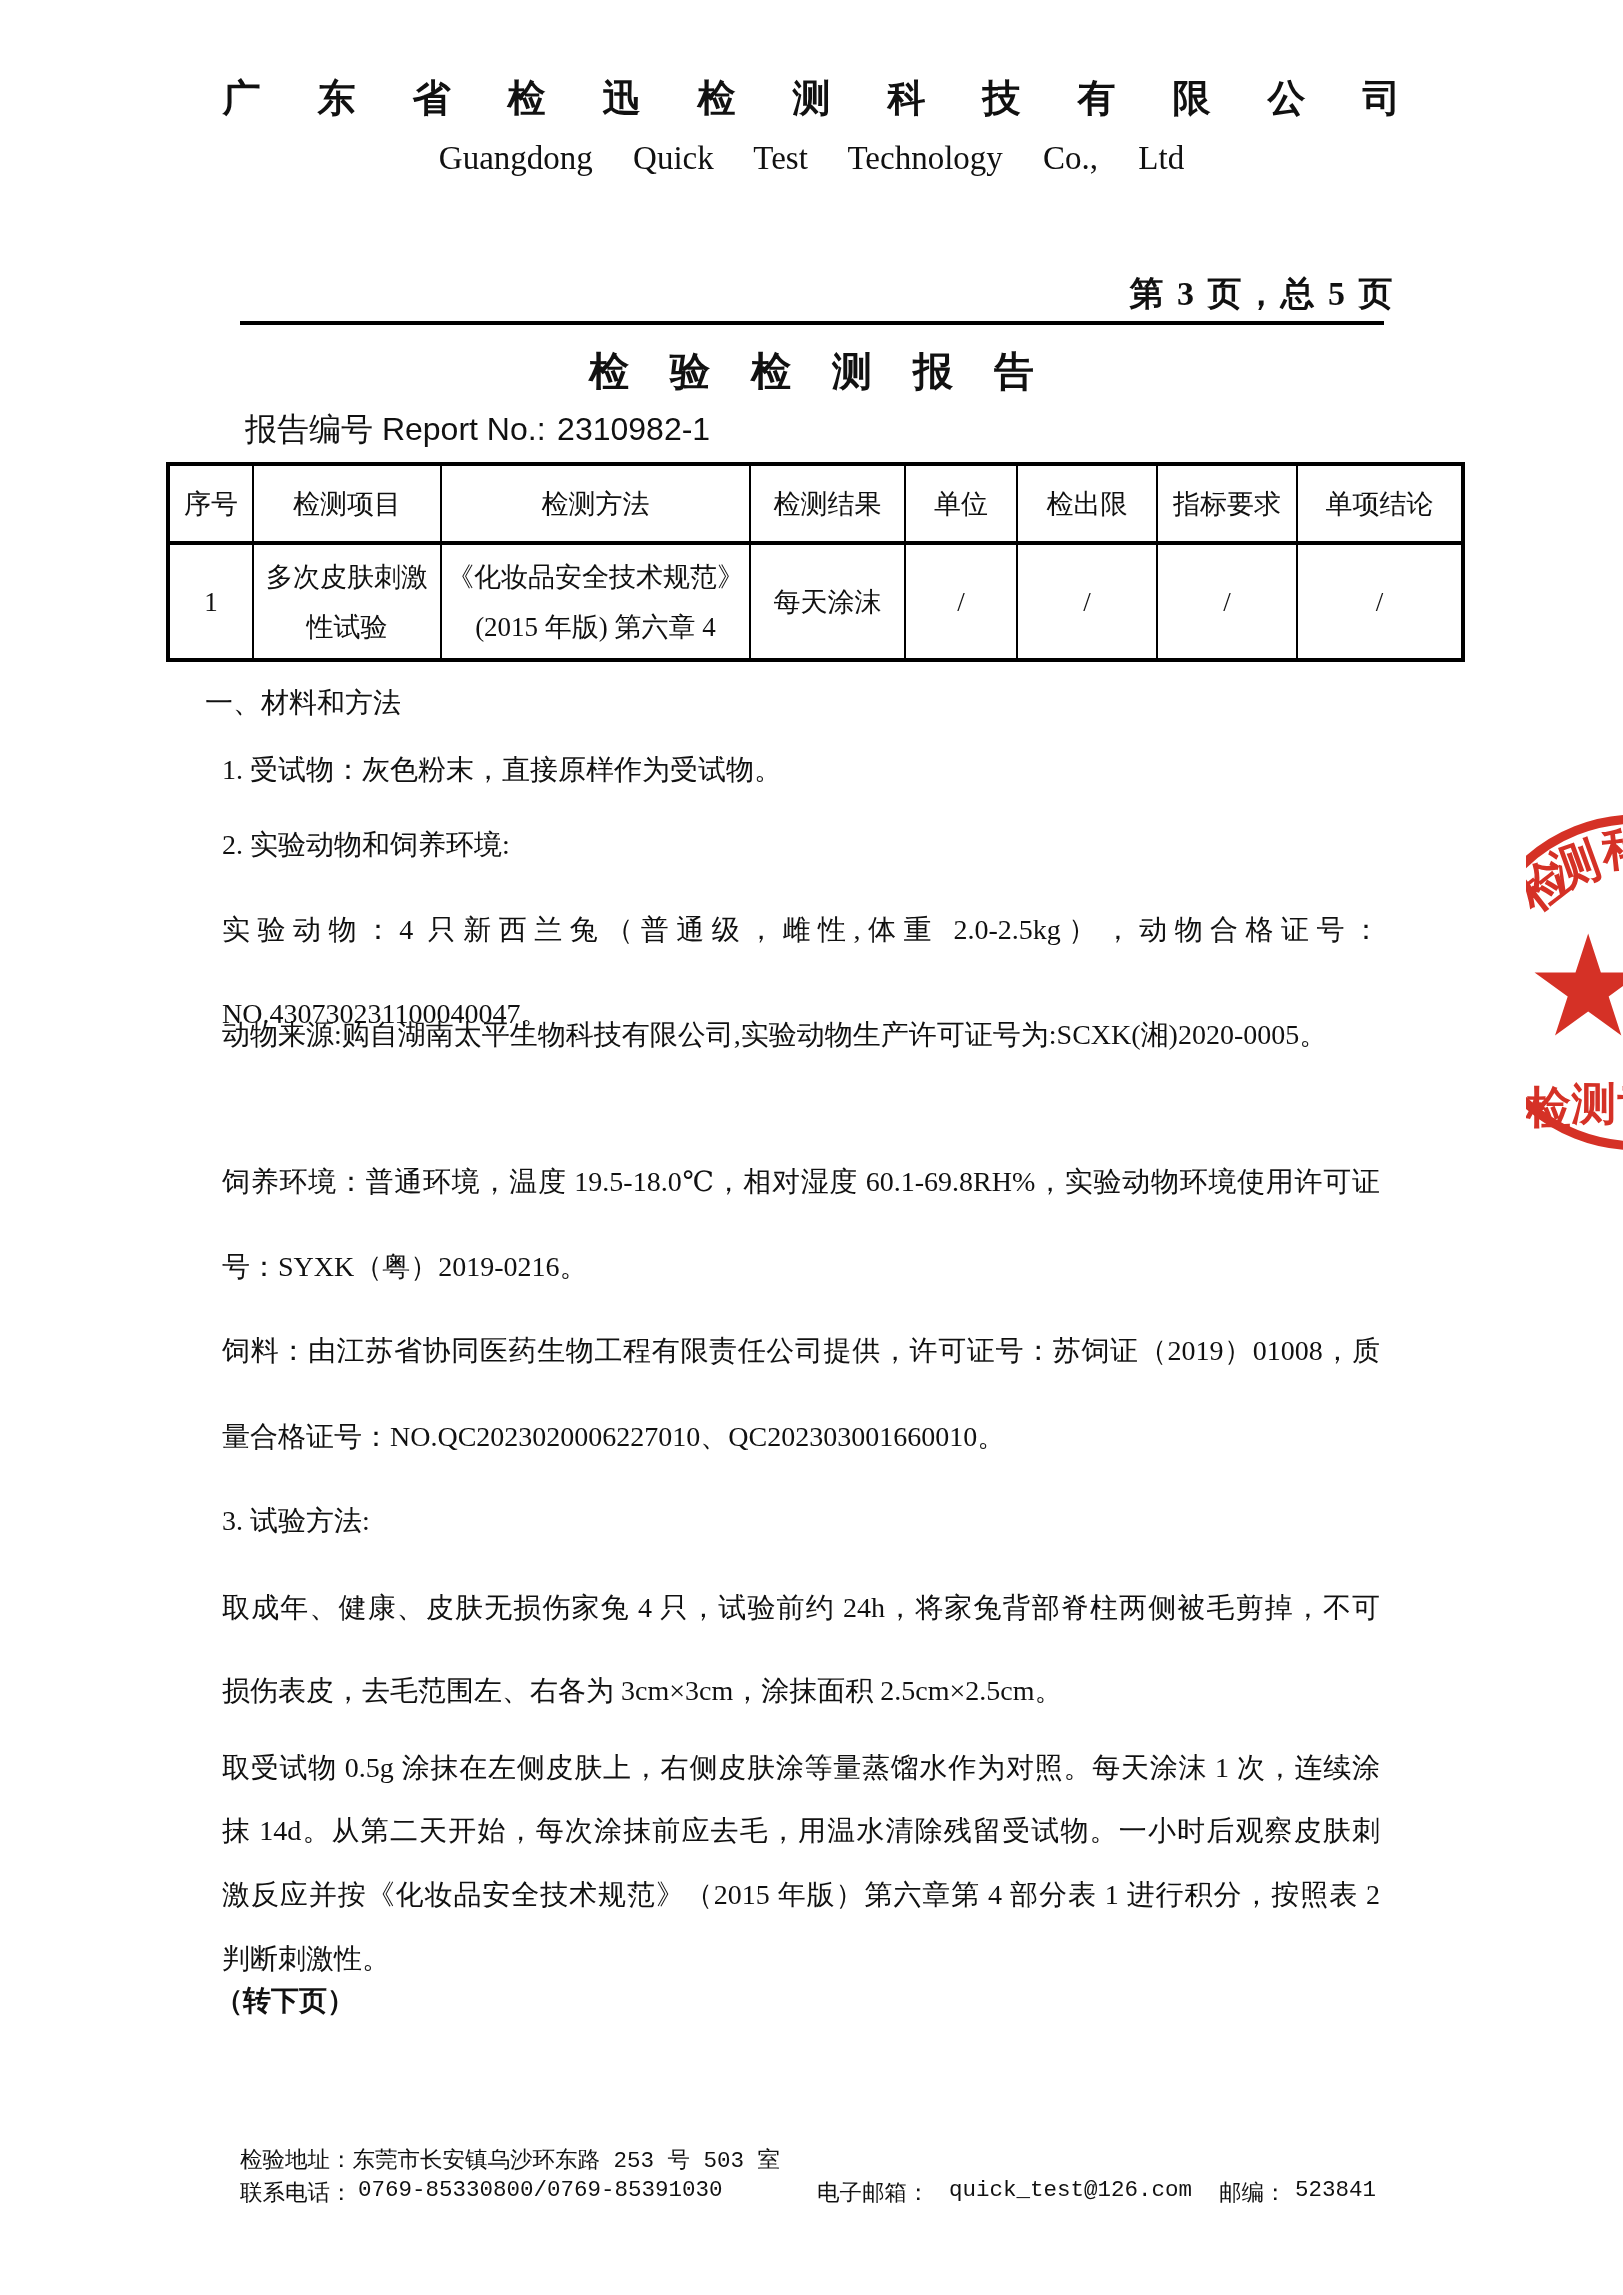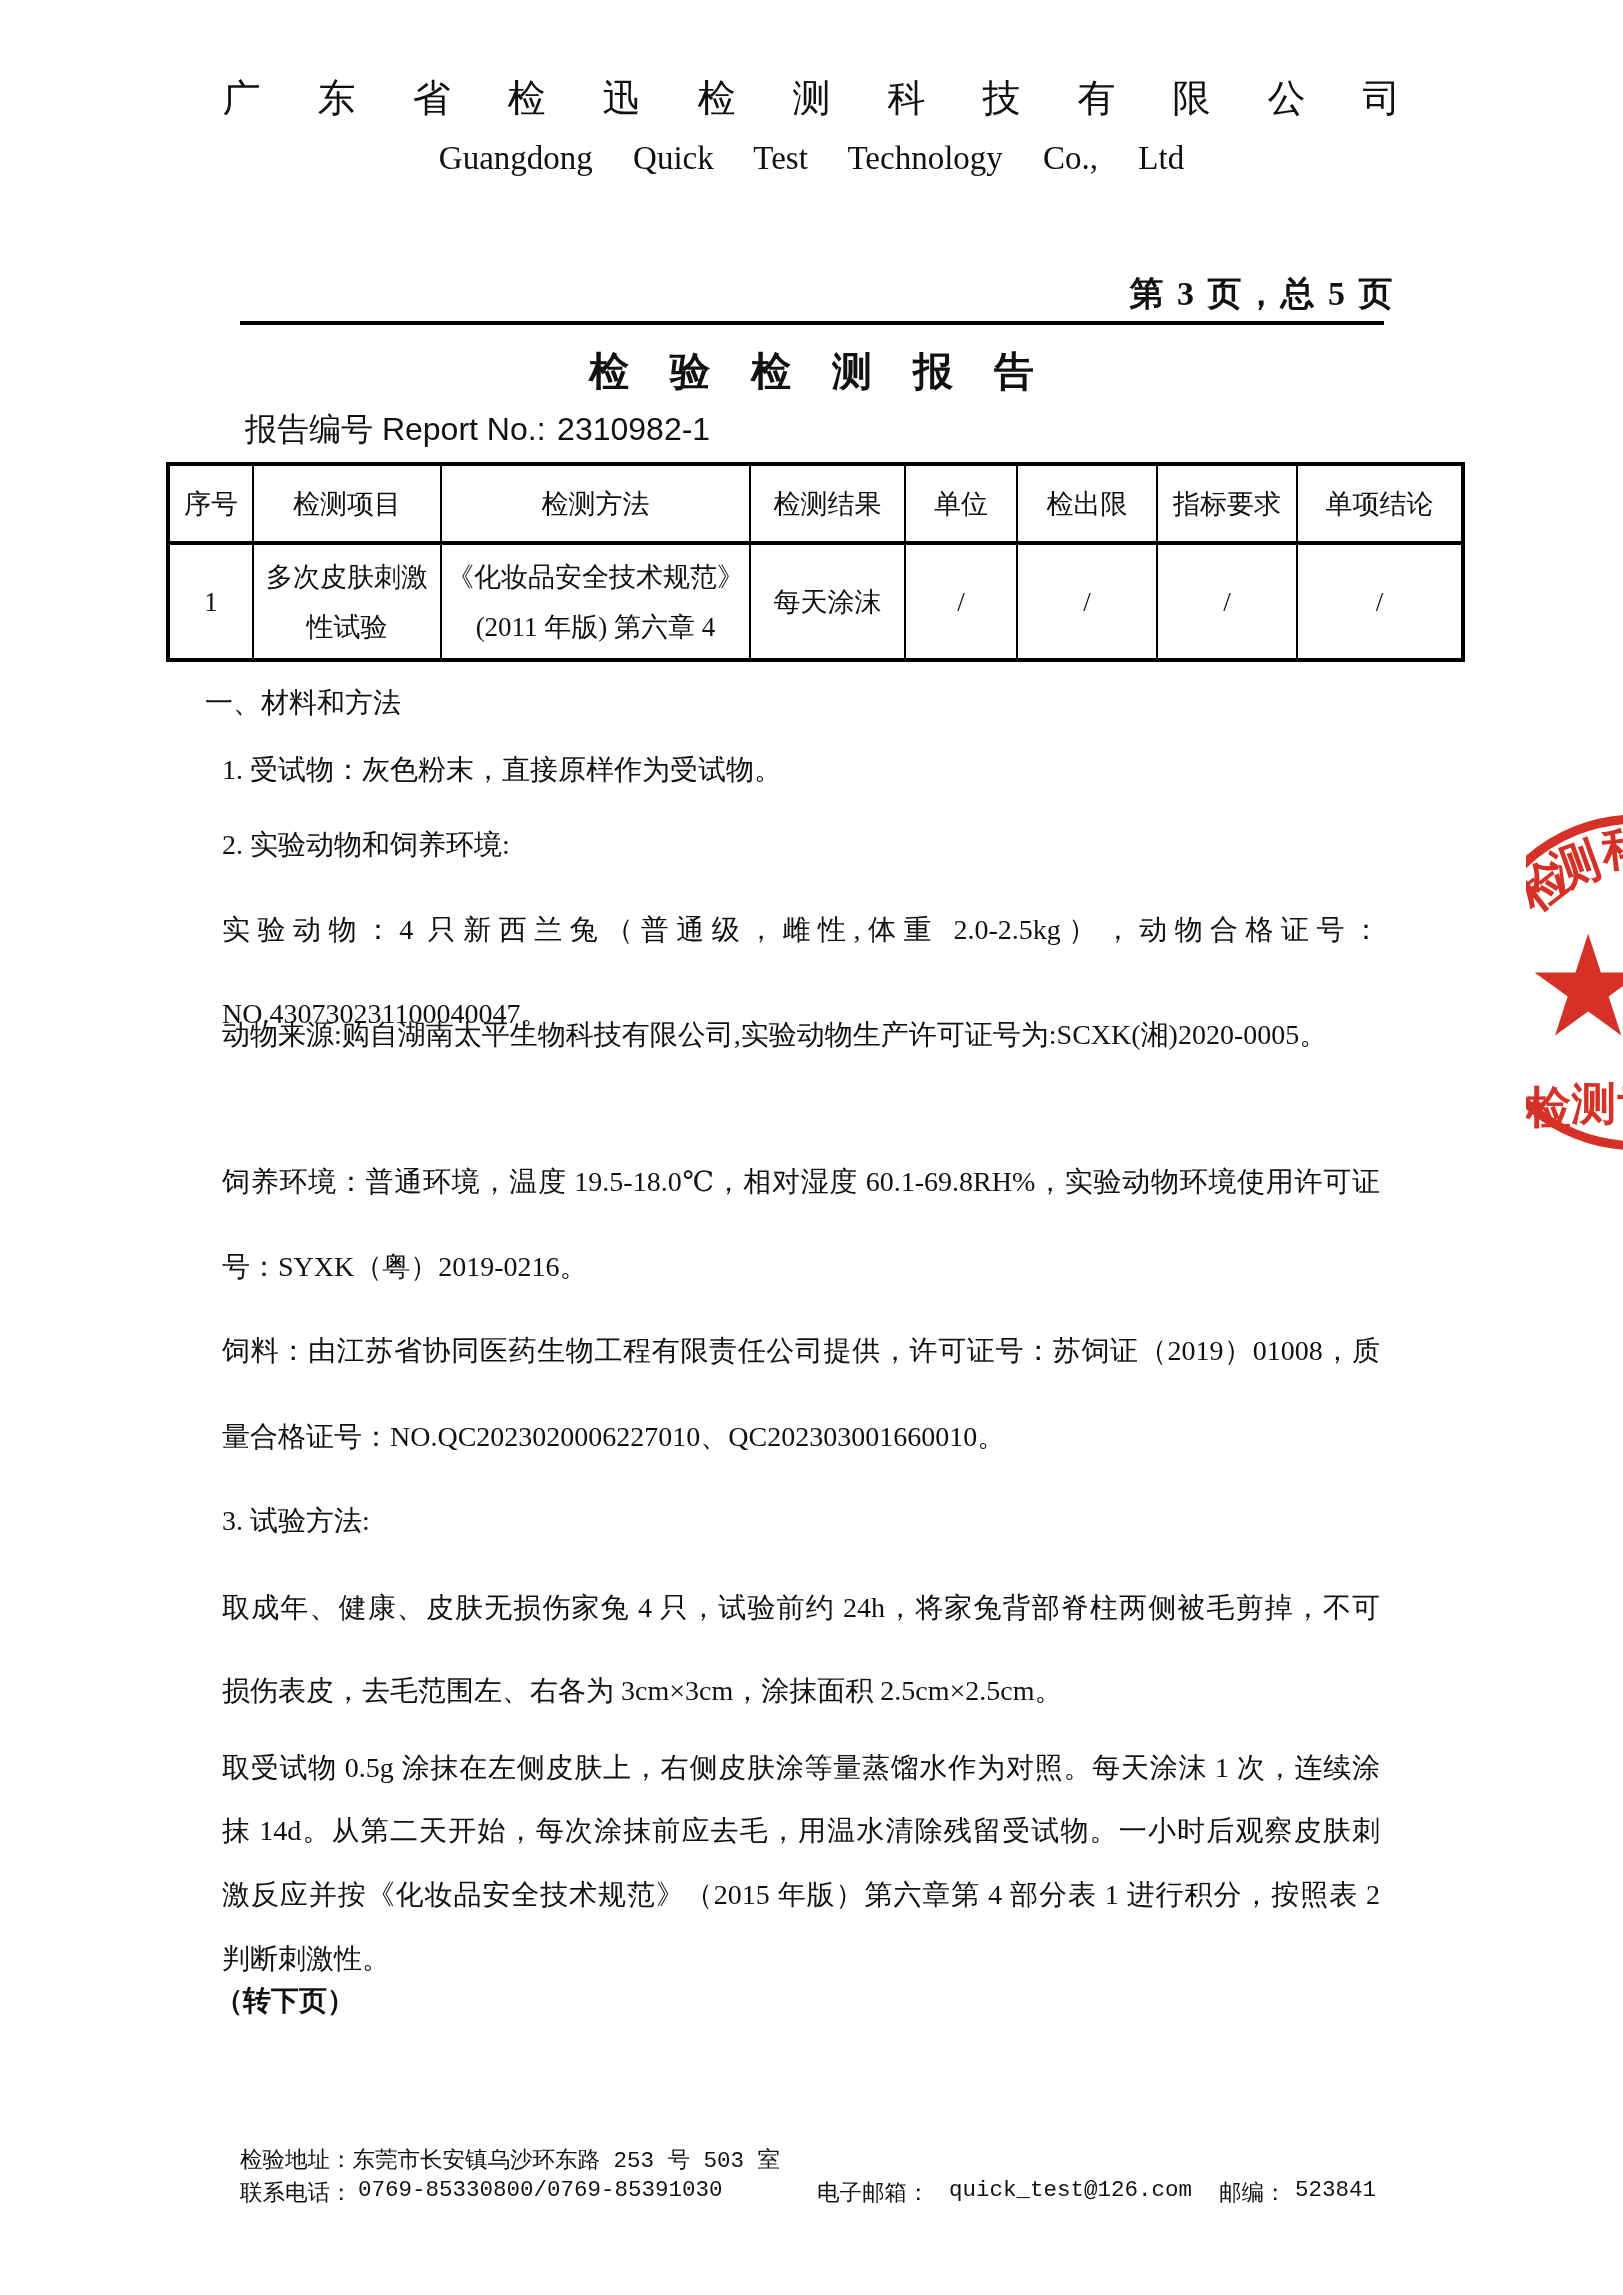--- a/index.html
+++ b/index.html
@@ -5,21 +5,21 @@
   html,body{margin:0;padding:0;background:#888;}
   .page{
     position:relative;width:1623px;height:2295px;background:#ffffff;
     font-family:"Liberation Serif","DejaVu Serif",serif;color:#111;
     overflow:hidden;margin:0 auto;
   }
   
   .company-cn{
     position:absolute;top:73px;left:50%;transform:translateX(-50%);
     font-size:38px;letter-spacing:57px;padding-left:57px;white-space:nowrap;
-    font-weight:400;
+    font-weight:700;
   }
   .company-en{
     position:absolute;top:140px;left:50%;transform:translateX(-50%);
     font-size:33px;word-spacing:32px;white-space:nowrap;
   }
   .page-info{
     position:absolute;top:271px;right:228px;font-size:34px;font-weight:bold;
     letter-spacing:2.5px;
   }
   .rule{
@@ -118,21 +118,21 @@
     </thead>
     <tbody>
       <tr>
         <td>1</td>
         <td>
           <span class="cell-line">多次皮肤刺激</span>
           <span class="cell-line">性试验</span>
         </td>
         <td>
           <span class="cell-line">《化妆品安全技术规范》</span>
-          <span class="cell-line">(2011 年版) 第六章 4</span>
+          <span class="cell-line">(2015 年版) 第六章 4</span>
         </td>
         <td>每天涂沫</td>
         <td>/</td>
         <td>/</td>
         <td>/</td>
         <td>/</td>
       </tr>
     </tbody>
   </table>
 

